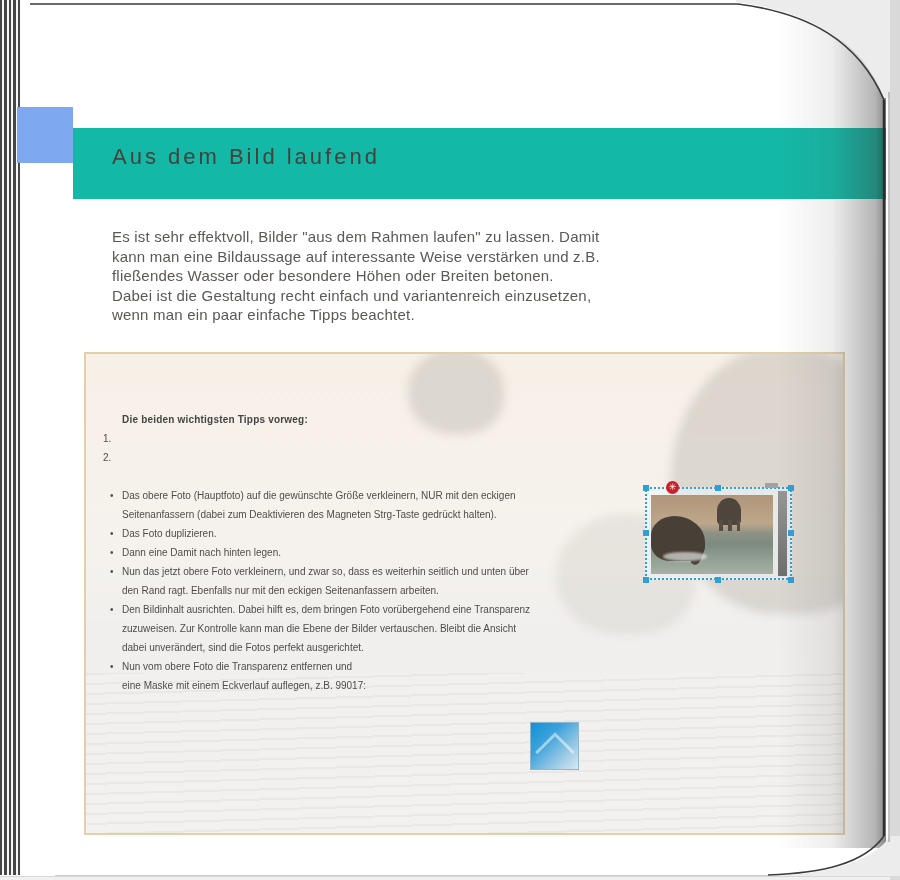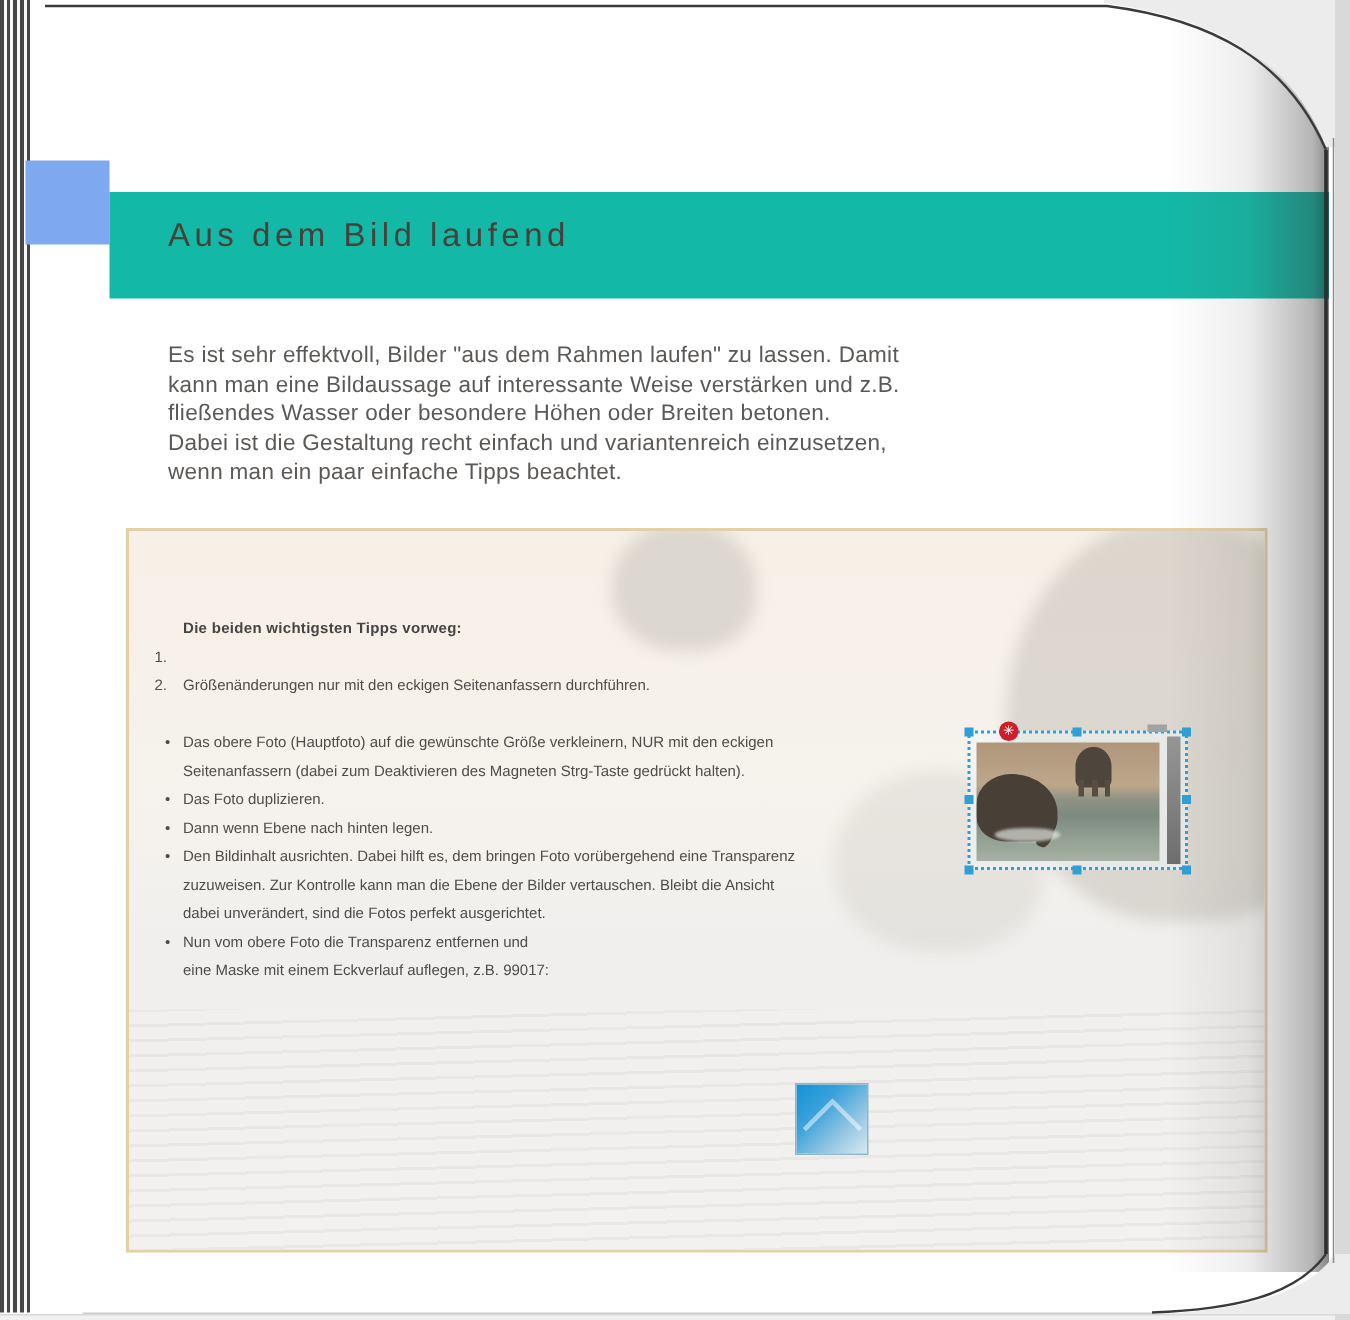--- a/index.html
+++ b/index.html
@@ -124,28 +124,29 @@
     <div class="wm wm-ripples"></div>
 
     <div class="tip-content">
       <div class="tip-heading">Die beiden wichtigsten Tipps vorweg:</div>
       <ol class="tips">
         <li>
           <span class="num">1.</span>
         </li>
         <li>
           <span class="num">2.</span>
-          <span class="ntext">Größenänderungen nur mit den eckigen Seitenanfassern durchführen.</span>
         </li>
       </ol>
       <ul class="steps">
         <li>Das obere Foto (Hauptfoto) auf die gewünschte Größe verkleinern, NUR mit den eckigen
 Seitenanfassern (dabei zum Deaktivieren des Magneten Strg-Taste gedrückt halten).</li>
         <li>Das Foto duplizieren.</li>
-        <li>Dann wenn Ebene nach hinten legen.</li>
+        <li>Dann eine Damit nach hinten legen.</li>
+        <li>Nun das jetzt obere Foto verkleinern, und zwar so, dass es weiterhin seitlich und unten über
+den Rand ragt. Ebenfalls nur mit den eckigen Seitenanfassern arbeiten.</li>
         <li>Den Bildinhalt ausrichten. Dabei hilft es, dem bringen Foto vorübergehend eine Transparenz
 zuzuweisen. Zur Kontrolle kann man die Ebene der Bilder vertauschen. Bleibt die Ansicht
 dabei unverändert, sind die Fotos perfekt ausgerichtet.</li>
         <li>Nun vom obere Foto die Transparenz entfernen und
 eine Maske mit einem Eckverlauf auflegen, z.B. 99017:</li>
       </ul>
     </div>
 
     <div class="thumb">
       <div class="sel-frame"></div>

